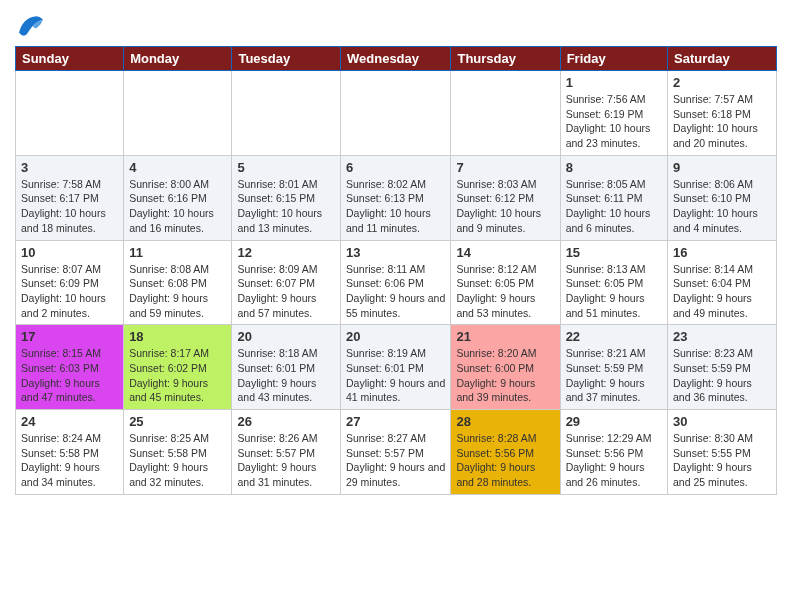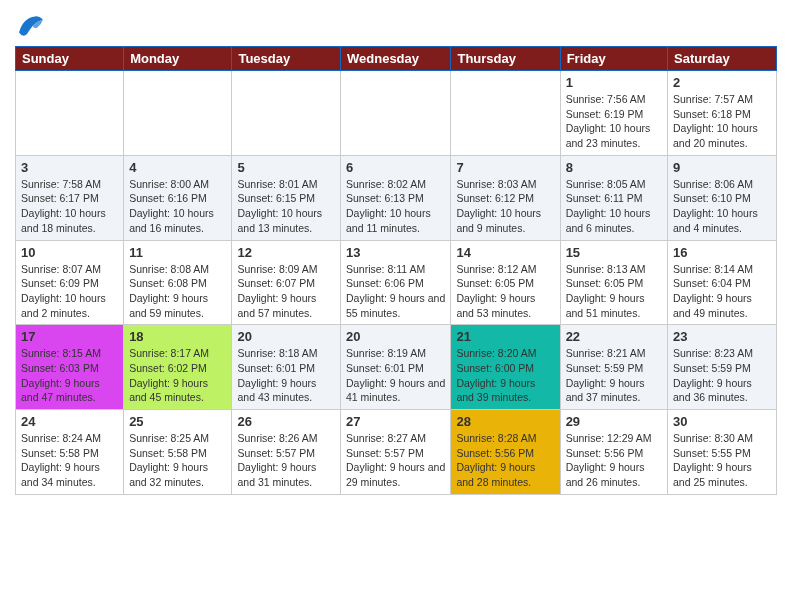--- a/index.html
+++ b/index.html
@@ -210,21 +210,21 @@
             <div class="day-info" style="white-space: pre-line;">Sunrise: 8:18 AM
 Sunset: 6:01 PM
 Daylight: 9 hours and 43 minutes.</div>
           </td>
           <td style="background: rgb(240, 244, 248);">
             <div class="day-number">20</div>
             <div class="day-info" style="white-space: pre-line;">Sunrise: 8:19 AM
 Sunset: 6:01 PM
 Daylight: 9 hours and 41 minutes.</div>
           </td>
-          <td style="background: #14b8a6;">
+          <td style="background: #fca5a5;">
             <div class="day-number">21</div>
             <div class="day-info" style="white-space: pre-line;">Sunrise: 8:20 AM
 Sunset: 6:00 PM
 Daylight: 9 hours and 39 minutes.</div>
           </td>
           <td style="background: rgb(240, 244, 248);">
             <div class="day-number">22</div>
             <div class="day-info" style="white-space: pre-line;">Sunrise: 8:21 AM
 Sunset: 5:59 PM
 Daylight: 9 hours and 37 minutes.</div>

